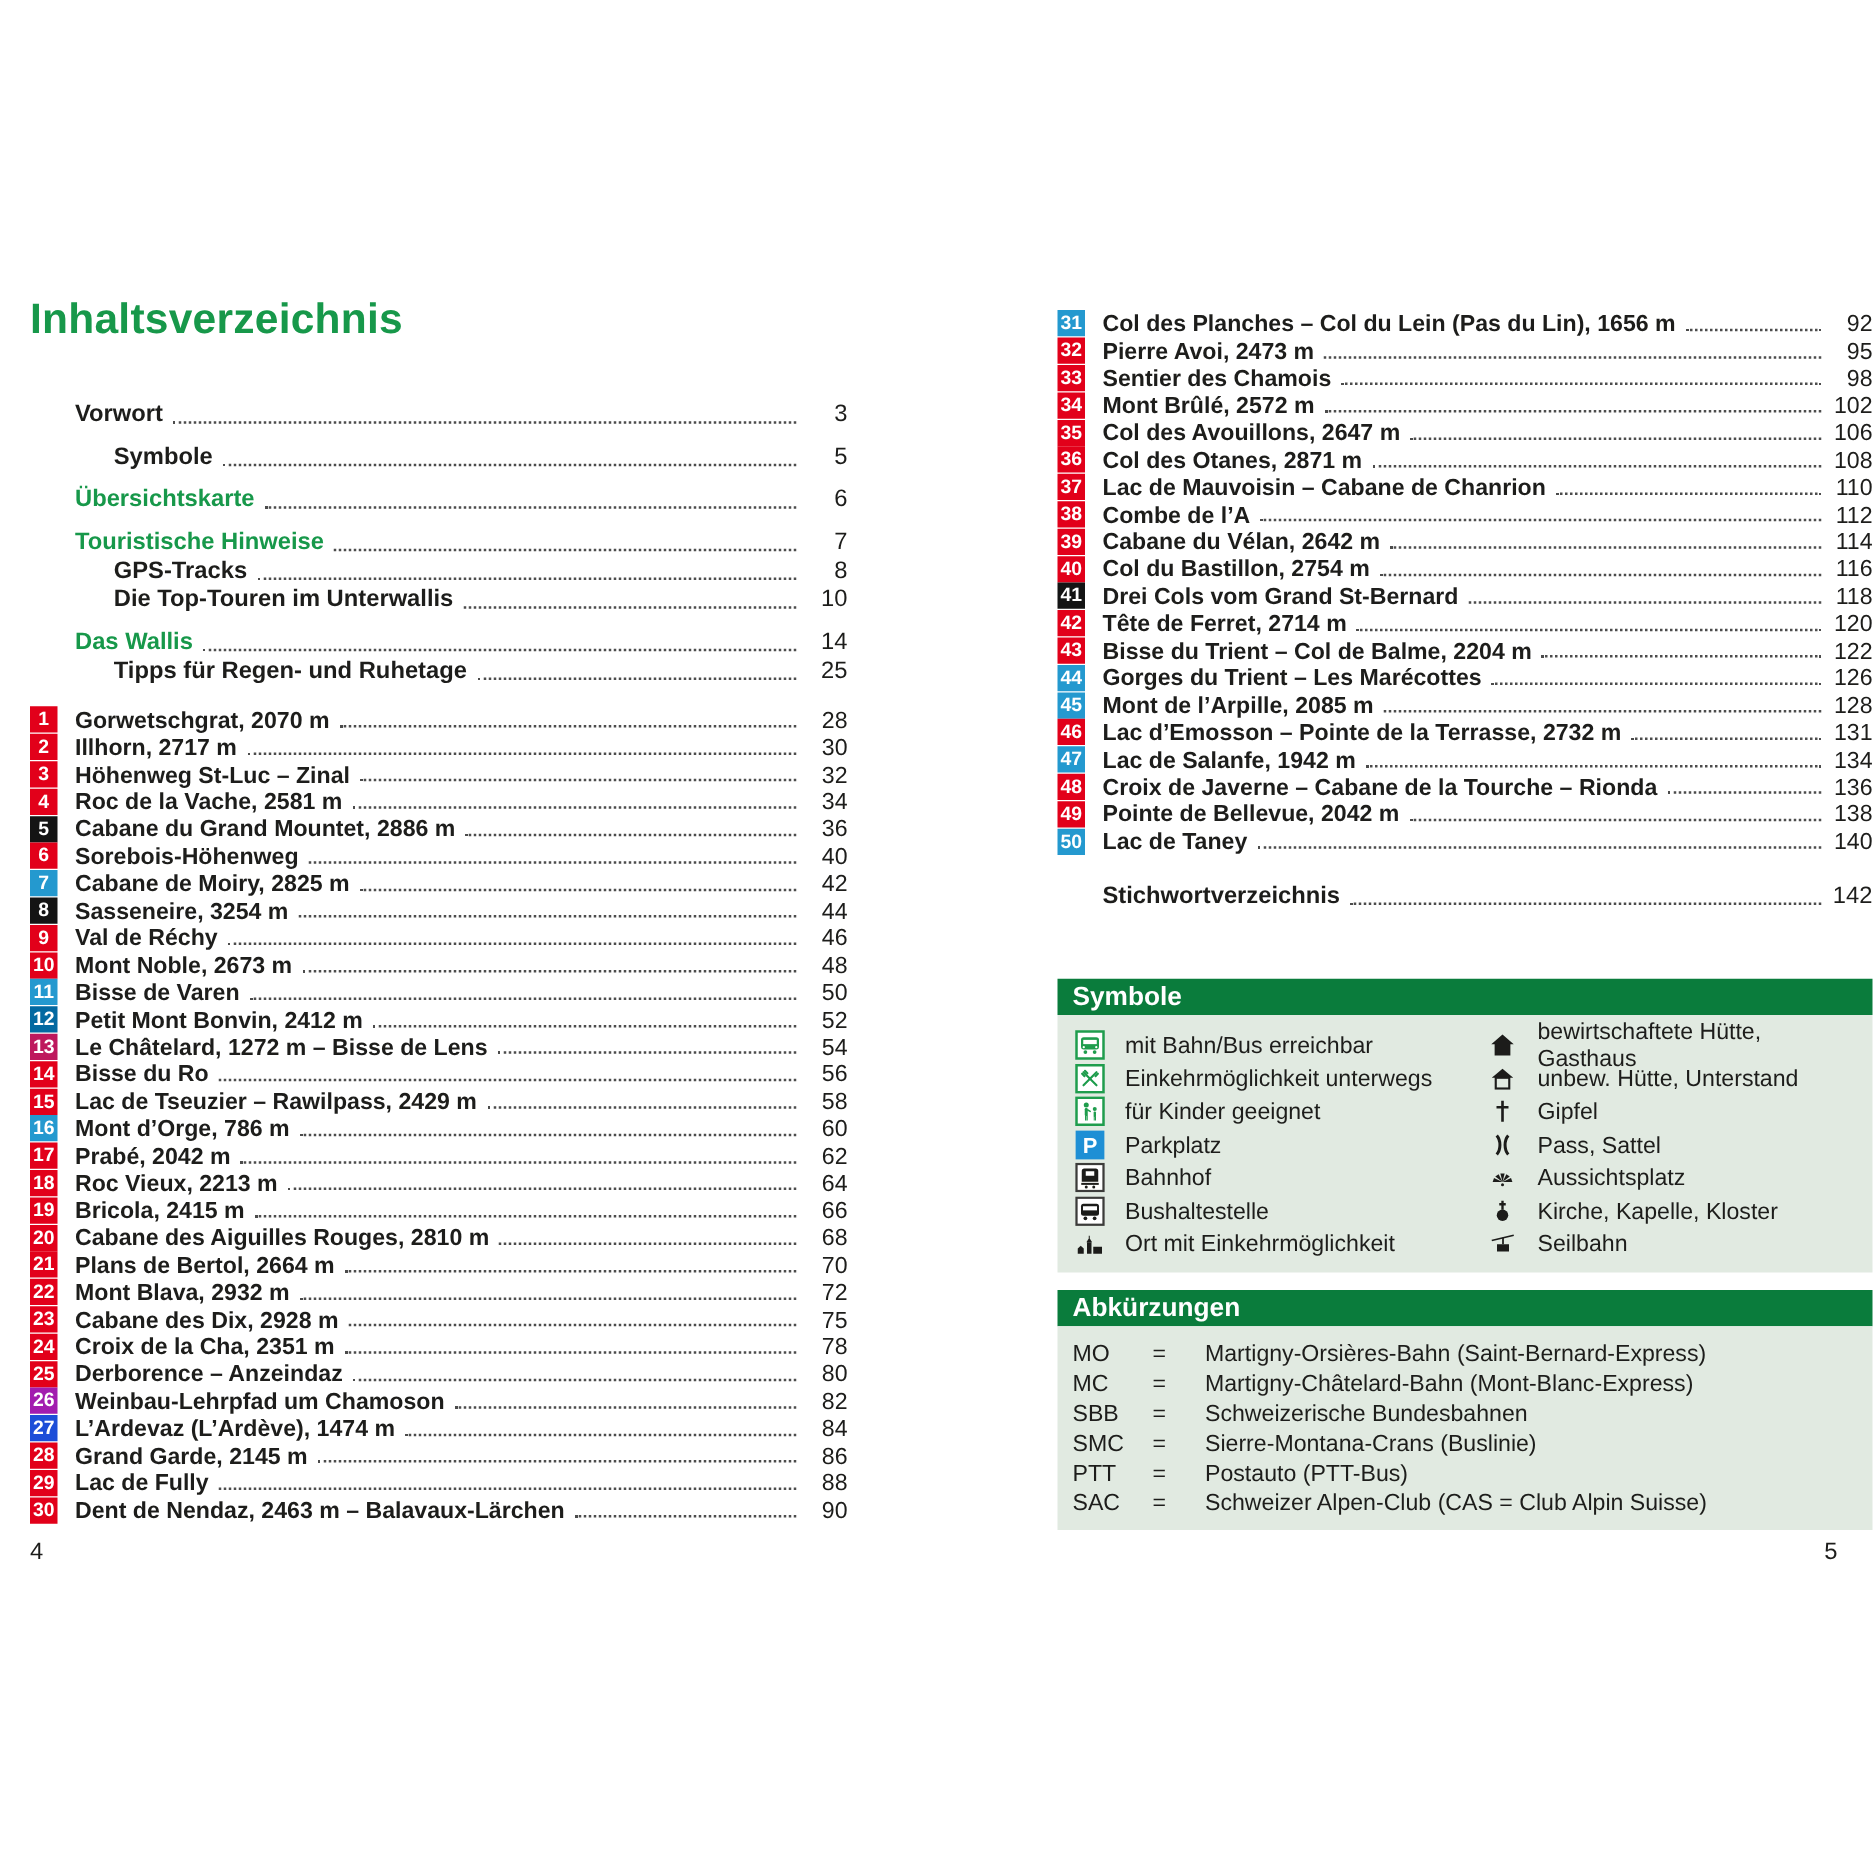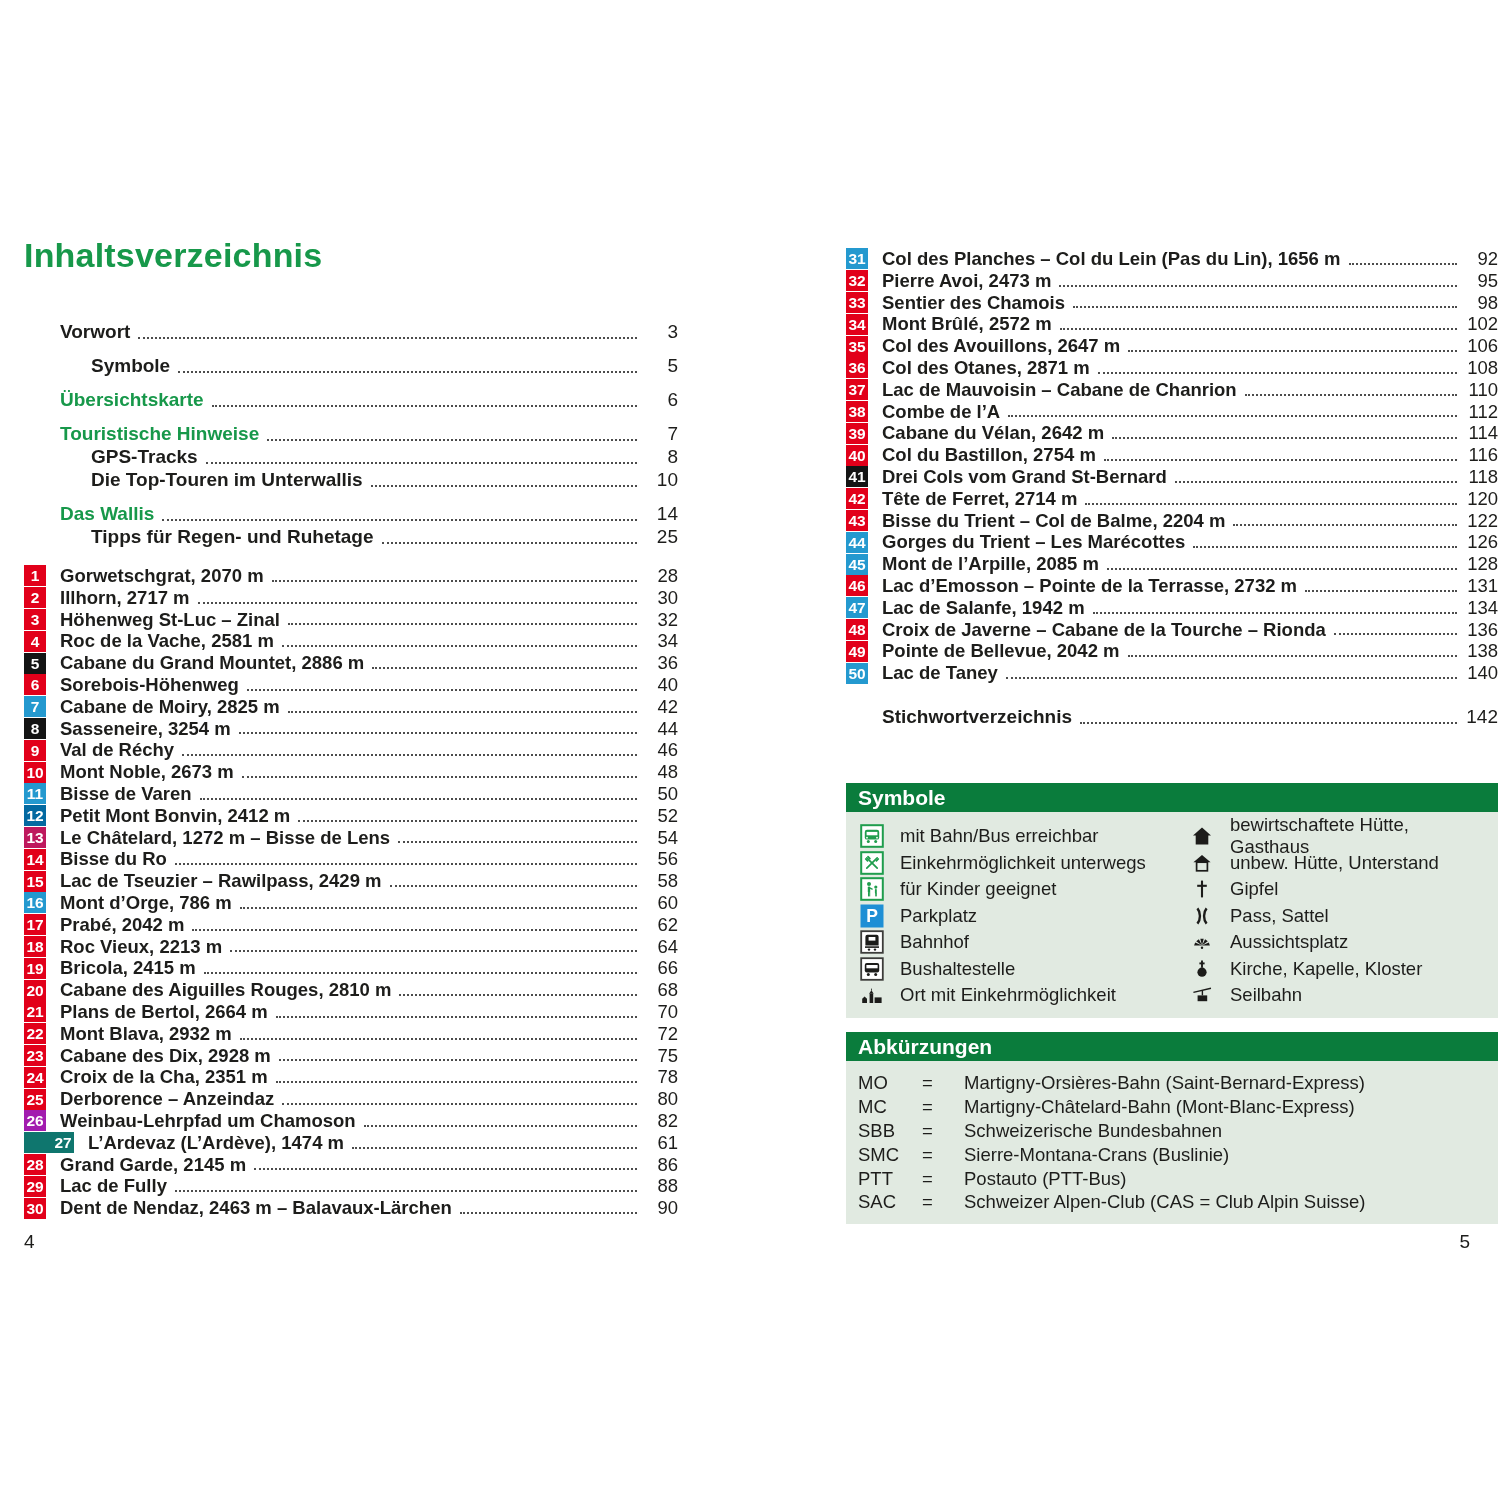--- a/index.html
+++ b/index.html
@@ -366,24 +366,24 @@
         <span class="leader"></span>
         <span class="page">80</span>
       </div>
       <div class="toc-row">
         <span class="badge" style="background: #a21caf;">26</span>
         <span class="label">Weinbau-Lehrpfad um Chamoson</span>
         <span class="leader"></span>
         <span class="page">82</span>
       </div>
       <div class="toc-row">
-        <span class="badge" style="background: #0f766e; padding-left: 28px;">27</span>
+        <span class="badge" style="background: #1d4ed8;">27</span>
         <span class="label">L’Ardevaz (L’Ardève), 1474 m</span>
         <span class="leader"></span>
-        <span class="page">61</span>
+        <span class="page">84</span>
       </div>
       <div class="toc-row">
         <span class="badge" style="background: rgb(226, 0, 26);">28</span>
         <span class="label">Grand Garde, 2145 m</span>
         <span class="leader"></span>
         <span class="page">86</span>
       </div>
       <div class="toc-row">
         <span class="badge" style="background: rgb(226, 0, 26);">29</span>
         <span class="label">Lac de Fully</span>

